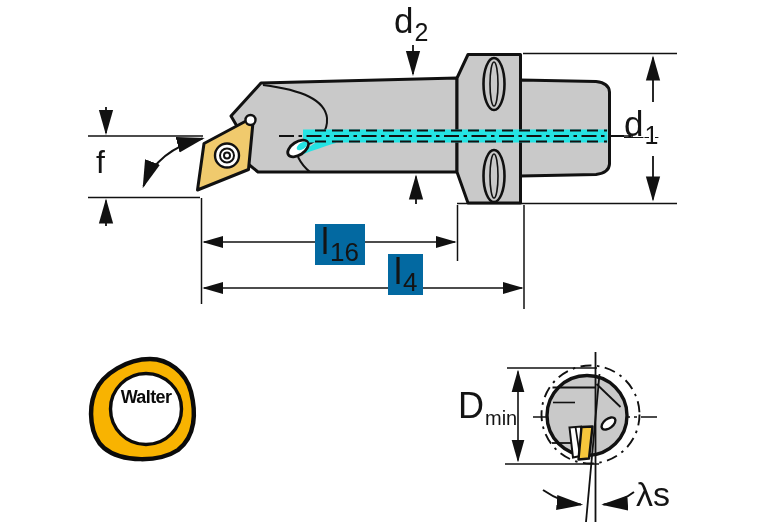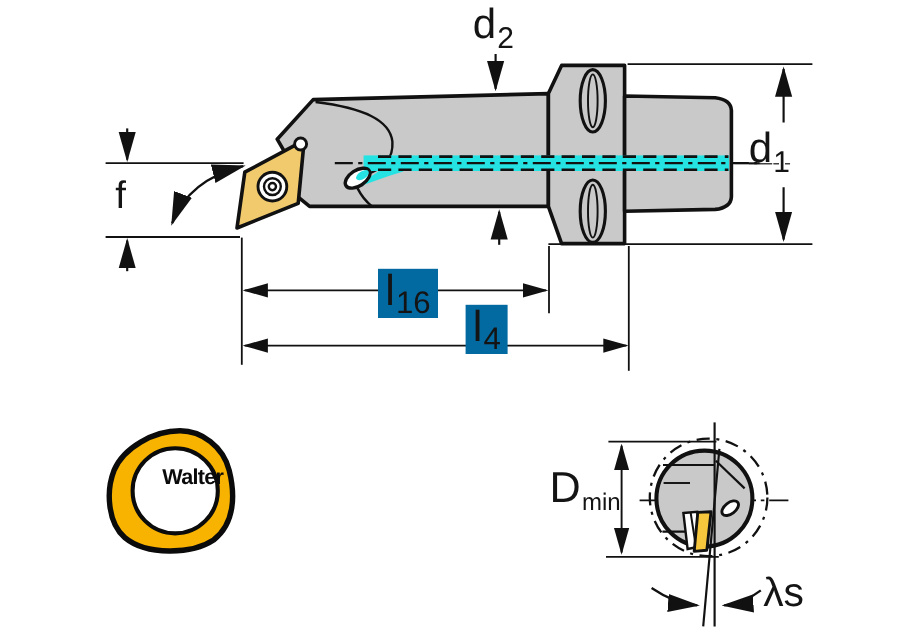--- a/index.html
+++ b/index.html
@@ -21,21 +21,21 @@
   .dim .sub{font-size:25px;vertical-align:-8px;margin-left:1px;}
   .dim.big-l .main{font-size:36px;}
   .dim.big-l .sub{font-size:26px;vertical-align:-7px;}
   .dim.gap{background:#0369a1;padding:0 6px;}
   #angle-label{font-size:31px;letter-spacing:0.5px;}
   #f-label{font-size:32px;}
   #lambda-label{font-size:34px;}
   #dmin-label .main{font-size:36px;}
   #dmin-label .sub{font-size:20px;vertical-align:-7px;}
   #logo-text{
-    position:absolute;left:106px;top:389px;width:80px;text-align:right;
+    position:absolute;left:106px;top:389px;width:80px;text-align:center;
     font-weight:bold;font-size:18px;line-height:17px;letter-spacing:-0.6px;color:#0b0b0b;
   }
   #logo-text .tm{font-size:9px;vertical-align:7px;letter-spacing:0;}
 </style>
 </head>
 <body>
 
 <div id="canvas">
 
   <svg id="drawing-svg" width="767" height="523" viewBox="0 0 767 523">

